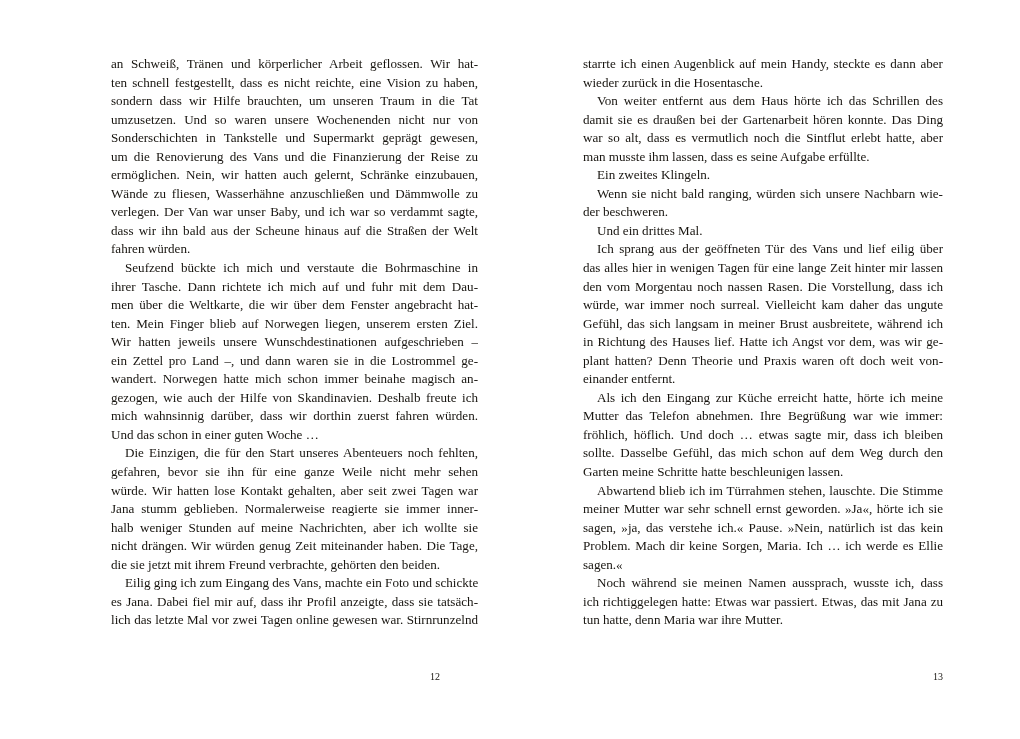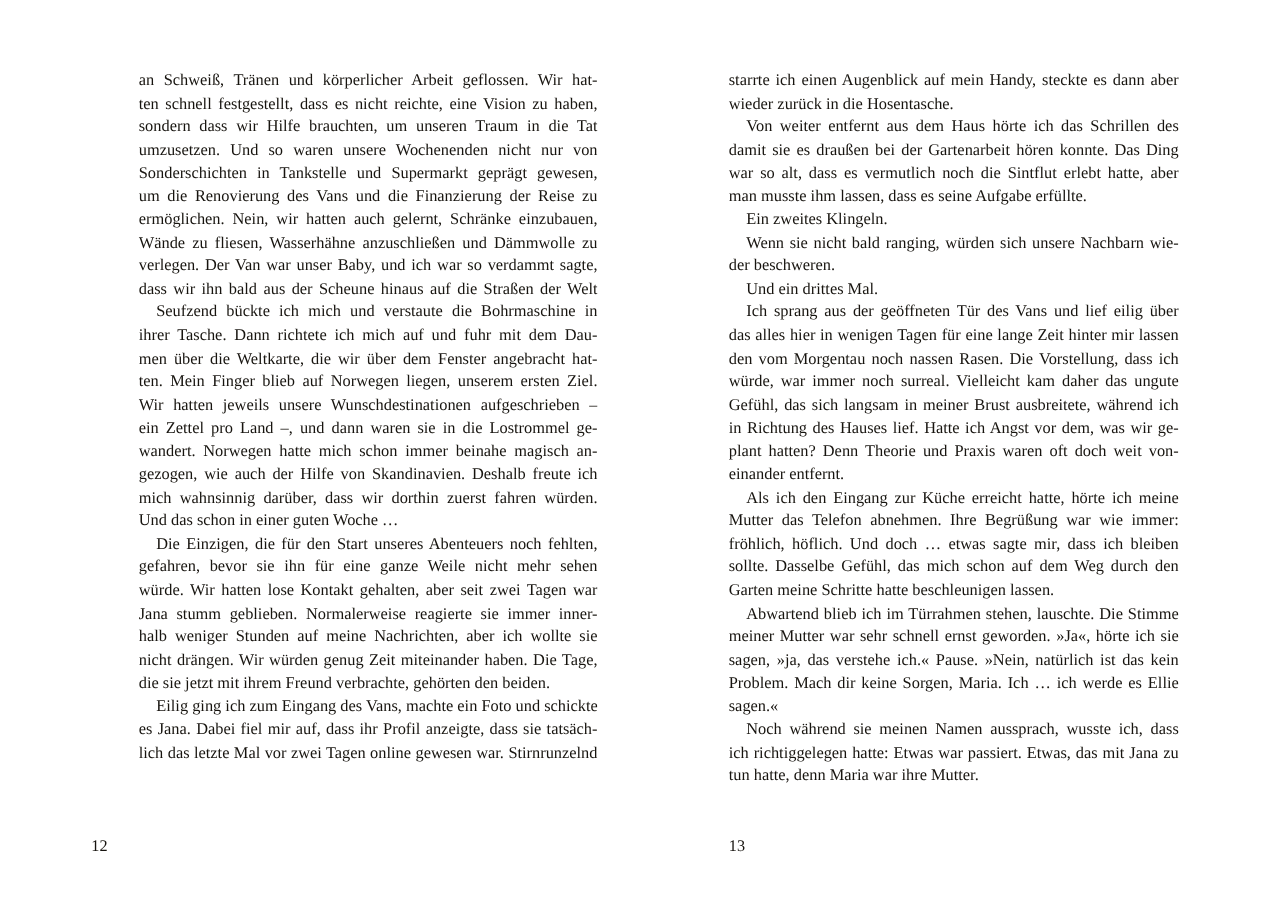--- a/index.html
+++ b/index.html
@@ -47,23 +47,23 @@
     text-align: left;
     text-align-last: left;
     -moz-text-align-last: left;
   }
   .line.indent {
     text-indent: 14px;
   }
   .page-number {
     position: absolute;
     top: 668px;
-    font-size: 13px;
+    font-size: 10px;
     line-height: 18px;
-    text-align: left;
+    text-align: right;
   }
   #left-num  { left: 73px; width: 367px; }
   #right-num { left: 73px; width: 360px; }
 </style>
 </head>
 <body style="background: rgb(255, 255, 255); color: rgb(23, 20, 15);">
 
 <div class="book-spread">
 
   <div class="page page-left">
@@ -71,20 +71,21 @@
         <div class="line">an Schweiß, Tränen und körperlicher Arbeit geflossen. Wir hat-</div>
         <div class="line">ten schnell festgestellt, dass es nicht reichte, eine Vision zu haben,</div>
         <div class="line">sondern dass wir Hilfe brauchten, um unseren Traum in die Tat</div>
         <div class="line">umzusetzen. Und so waren unsere Wochenenden nicht nur von</div>
         <div class="line">Sonderschichten in Tankstelle und Supermarkt geprägt gewesen,</div>
         <div class="line">um die Renovierung des Vans und die Finanzierung der Reise zu</div>
         <div class="line">ermöglichen. Nein, wir hatten auch gelernt, Schränke einzubauen,</div>
         <div class="line">Wände zu fliesen, Wasserhähne anzuschließen und Dämmwolle zu</div>
         <div class="line">verlegen. Der Van war unser Baby, und ich war so verdammt sagte,</div>
         <div class="line">dass wir ihn bald aus der Scheune hinaus auf die Straßen der Welt</div>
+        <div class="line end">fahren würden.</div>
         <div class="line indent">Seufzend bückte ich mich und verstaute die Bohrmaschine in</div>
         <div class="line">ihrer Tasche. Dann richtete ich mich auf und fuhr mit dem Dau-</div>
         <div class="line">men über die Weltkarte, die wir über dem Fenster angebracht hat-</div>
         <div class="line">ten. Mein Finger blieb auf Norwegen liegen, unserem ersten Ziel.</div>
         <div class="line">Wir hatten jeweils unsere Wunschdestinationen aufgeschrieben –</div>
         <div class="line">ein Zettel pro Land –, und dann waren sie in die Lostrommel ge-</div>
         <div class="line">wandert. Norwegen hatte mich schon immer beinahe magisch an-</div>
         <div class="line">gezogen, wie auch der Hilfe von Skandinavien. Deshalb freute ich</div>
         <div class="line">mich wahnsinnig darüber, dass wir dorthin zuerst fahren würden.</div>
         <div class="line end">Und das schon in einer guten Woche …</div>

